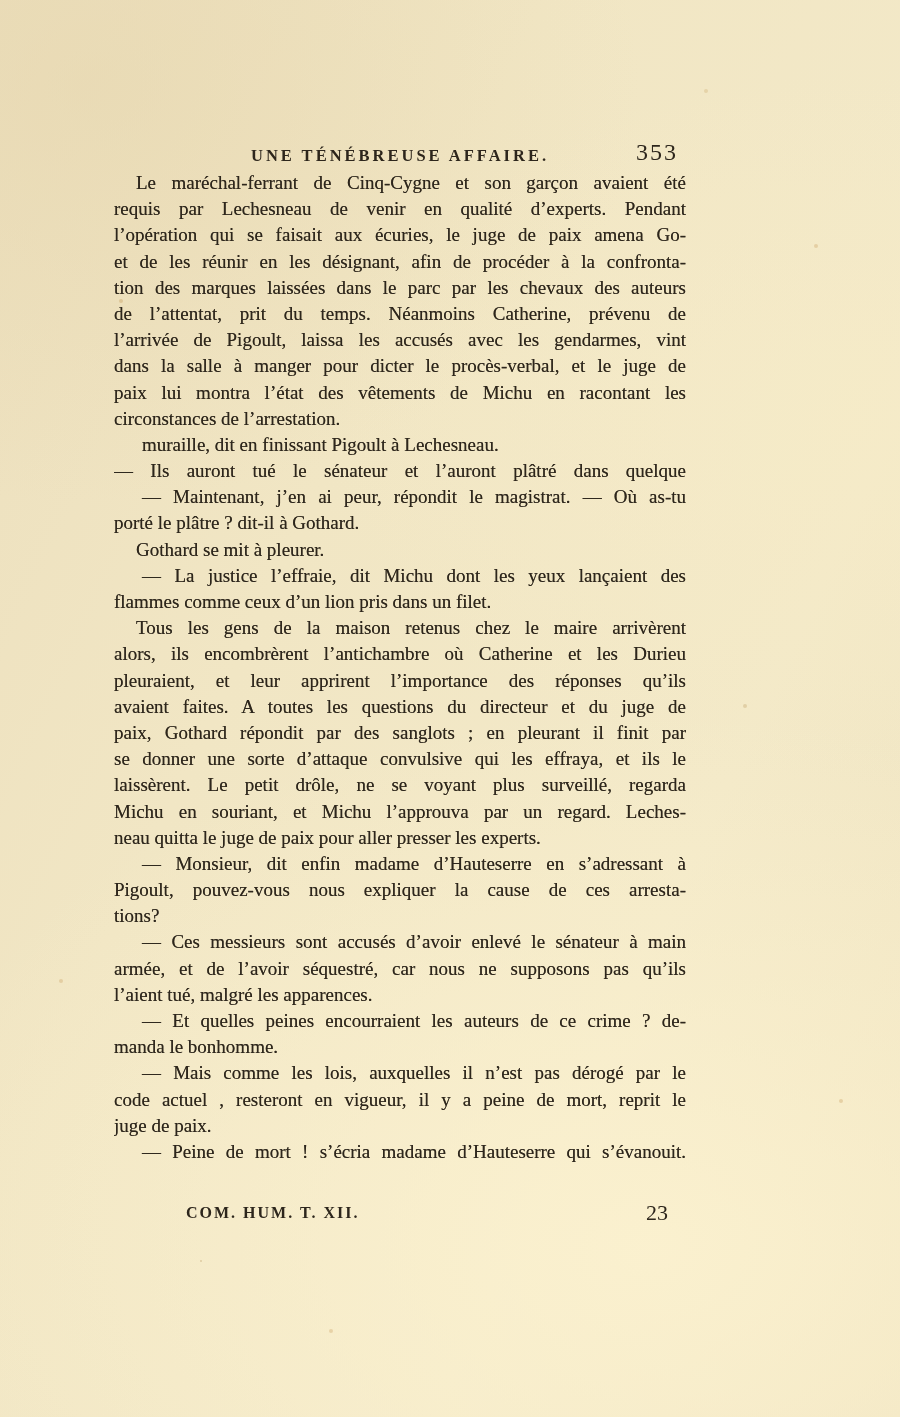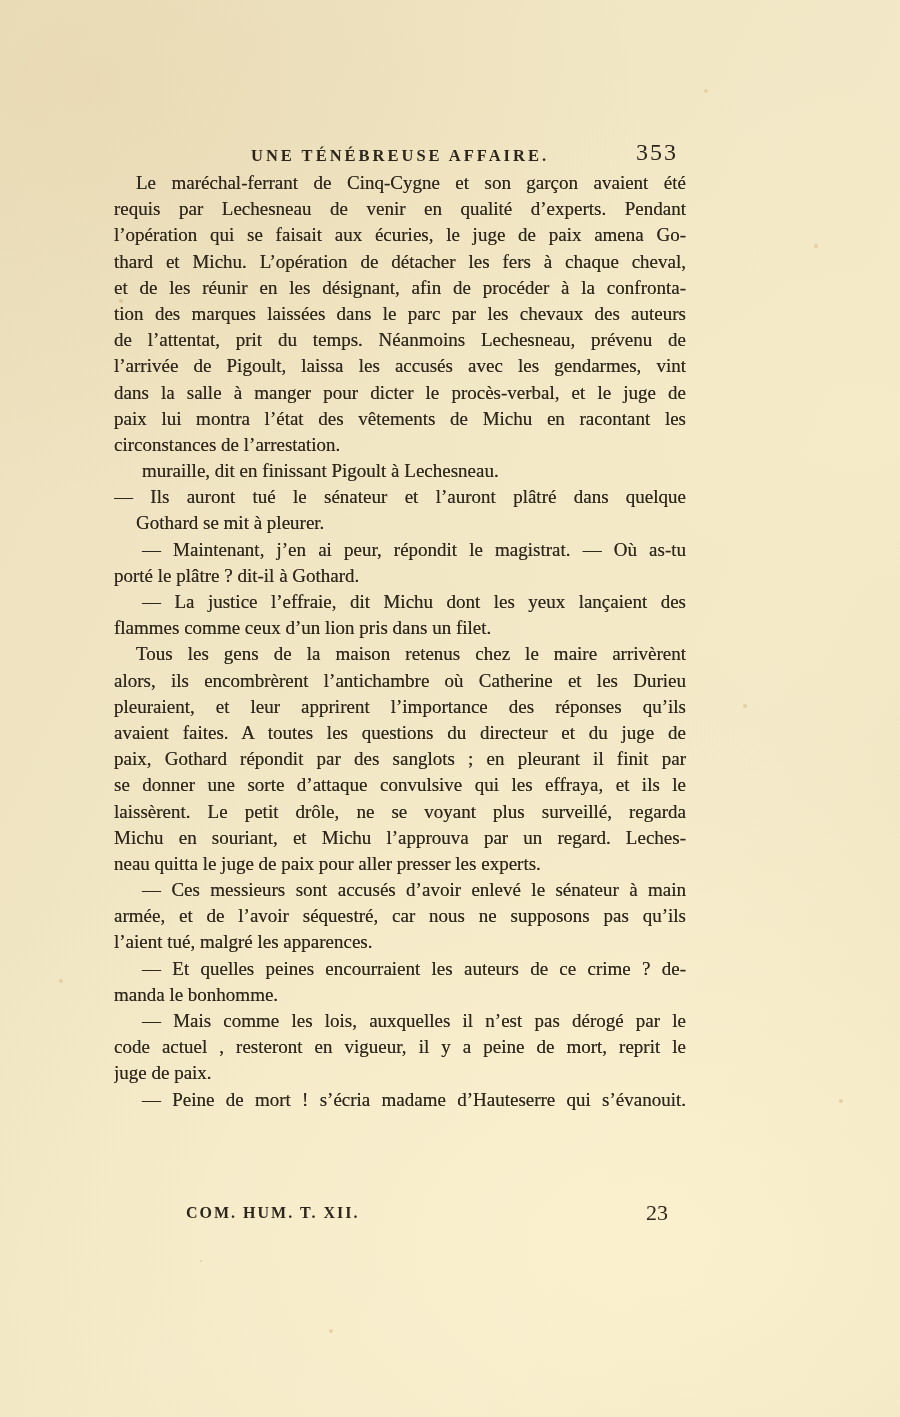--- a/index.html
+++ b/index.html
@@ -129,56 +129,60 @@
   <div class="running-header">
     <div class="running-title">UNE TÉNÉBREUSE AFFAIRE.</div>
     <div class="page-number">353</div>
   </div>
 
   <div class="body-column">
       <div class="para normal">
         <div class="line">Le maréchal-ferrant de Cinq-Cygne et son garçon avaient été</div>
         <div class="line">requis par Lechesneau de venir en qualité d’experts. Pendant</div>
         <div class="line">l’opération qui se faisait aux écuries, le juge de paix amena Go-</div>
-        <div class="line">thard et Michu. L’opération de détacher les fers à chaque cheval,</div>
         <div class="line">et de les réunir en les désignant, afin de procéder à la confronta-</div>
         <div class="line">tion des marques laissées dans le parc par les chevaux des auteurs</div>
-        <div class="line">de l’attentat, prit du temps. Néanmoins Lechesneau, prévenu de</div>
+        <div class="line">de l’attentat, prit du temps. Néanmoins Catherine, prévenu de</div>
         <div class="line">l’arrivée de Pigoult, laissa les accusés avec les gendarmes, vint</div>
         <div class="line">dans la salle à manger pour dicter le procès-verbal, et le juge de</div>
         <div class="line">paix lui montra l’état des vêtements de Michu en racontant les</div>
         <div class="line last">circonstances de l’arrestation.</div>
       </div>
       <div class="para dialogue">
         <div class="line last">muraille, dit en finissant Pigoult à Lechesneau.</div>
         <div class="line">— Ils auront tué le sénateur et l’auront plâtré dans quelque</div>
       </div>
+      <div class="para dialogue">
+        <div class="line">— Maintenant, j’en ai peur, répondit le magistrat. — Où as-tu</div>
+        <div class="line last">porté le plâtre ? dit-il à Gothard.</div>
+      </div>
       <div class="para normal">
         <div class="line last">Gothard se mit à pleurer.</div>
-      </div>
-      <div class="para dialogue">
-        <div class="line">— Maintenant, j’en ai peur, répondit le magistrat. — Où as-tu</div>
-        <div class="line last">porté le plâtre ? dit-il à Gothard.</div>
       </div>
       <div class="para dialogue">
         <div class="line">— La justice l’effraie, dit Michu dont les yeux lançaient des</div>
         <div class="line last">flammes comme ceux d’un lion pris dans un filet.</div>
       </div>
       <div class="para normal">
         <div class="line">Tous les gens de la maison retenus chez le maire arrivèrent</div>
         <div class="line">alors, ils encombrèrent l’antichambre où Catherine et les Durieu</div>
         <div class="line">pleuraient, et leur apprirent l’importance des réponses qu’ils</div>
         <div class="line">avaient faites. A toutes les questions du directeur et du juge de</div>
         <div class="line">paix, Gothard répondit par des sanglots ; en pleurant il finit par</div>
         <div class="line">se donner une sorte d’attaque convulsive qui les effraya, et ils le</div>
         <div class="line">laissèrent. Le petit drôle, ne se voyant plus surveillé, regarda</div>
         <div class="line">Michu en souriant, et Michu l’approuva par un regard. Leches-</div>
         <div class="line last">neau quitta le juge de paix pour aller presser les experts.</div>
       </div>
       <div class="para dialogue">
+        <div class="line">— Monsieur, dit enfin madame d’Hauteserre en s’adressant à</div>
+        <div class="line">Pigoult, pouvez-vous nous expliquer la cause de ces arresta-</div>
+        <div class="line last">tions?</div>
+      </div>
+      <div class="para dialogue">
         <div class="line">— Ces messieurs sont accusés d’avoir enlevé le sénateur à main</div>
         <div class="line">armée, et de l’avoir séquestré, car nous ne supposons pas qu’ils</div>
         <div class="line last">l’aient tué, malgré les apparences.</div>
       </div>
       <div class="para dialogue">
         <div class="line">— Et quelles peines encourraient les auteurs de ce crime ? de-</div>
         <div class="line last">manda le bonhomme.</div>
       </div>
       <div class="para dialogue">
         <div class="line">— Mais comme les lois, auxquelles il n’est pas dérogé par le</div>

